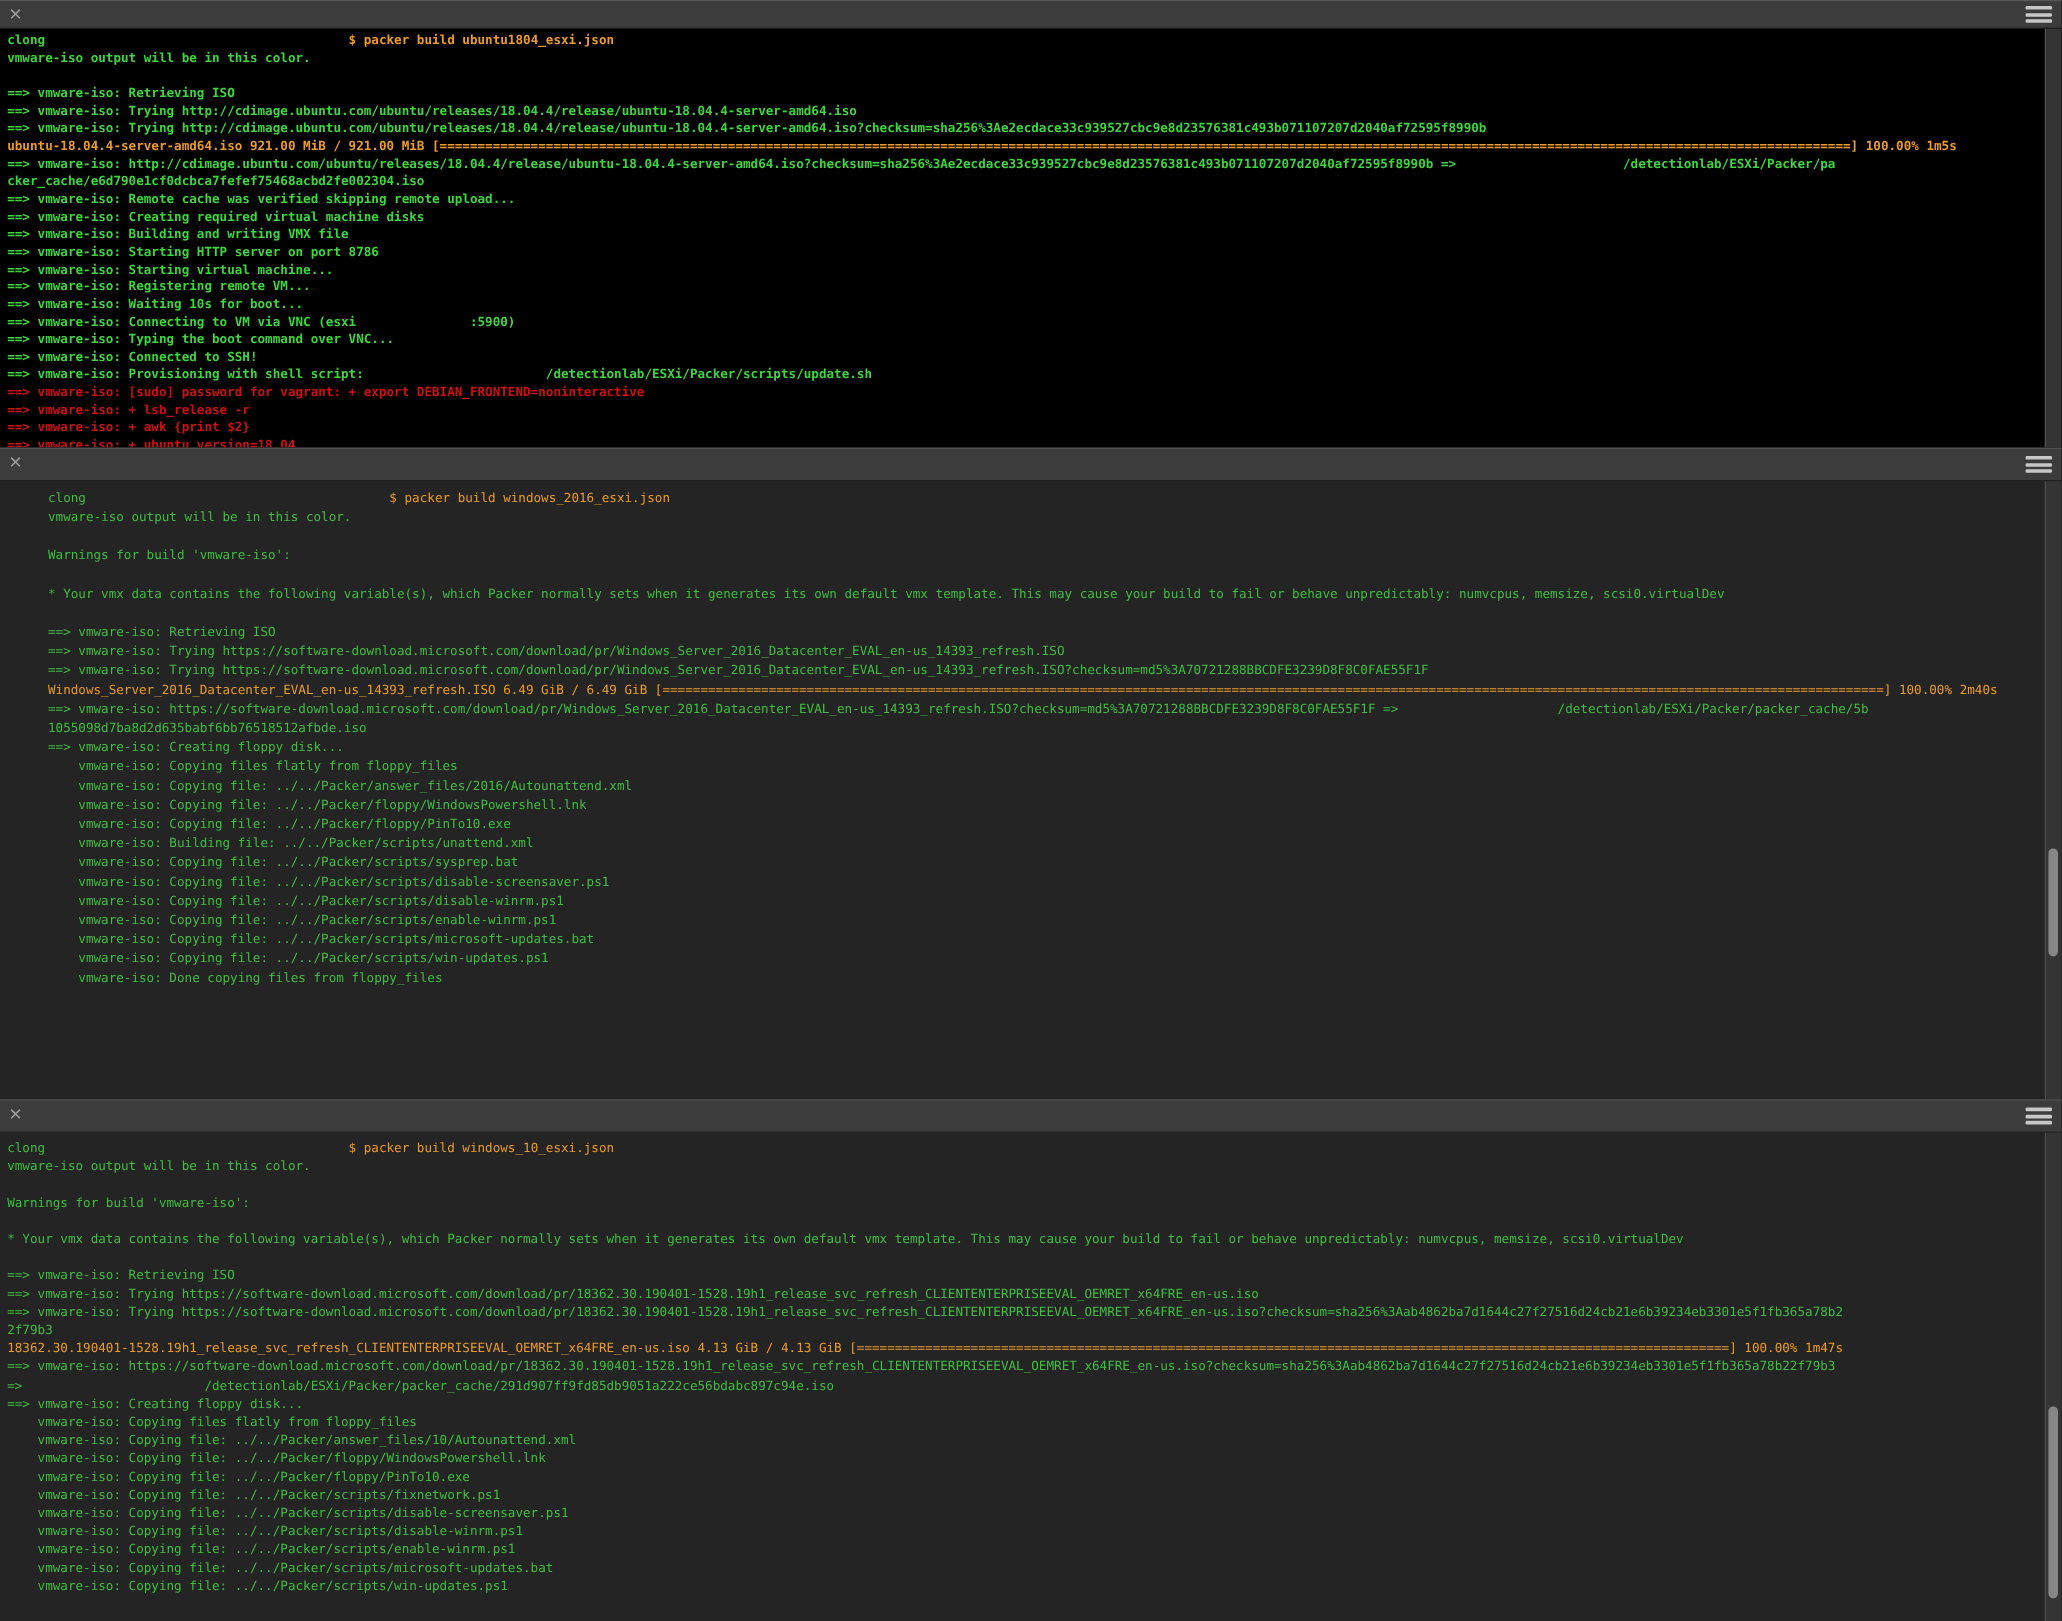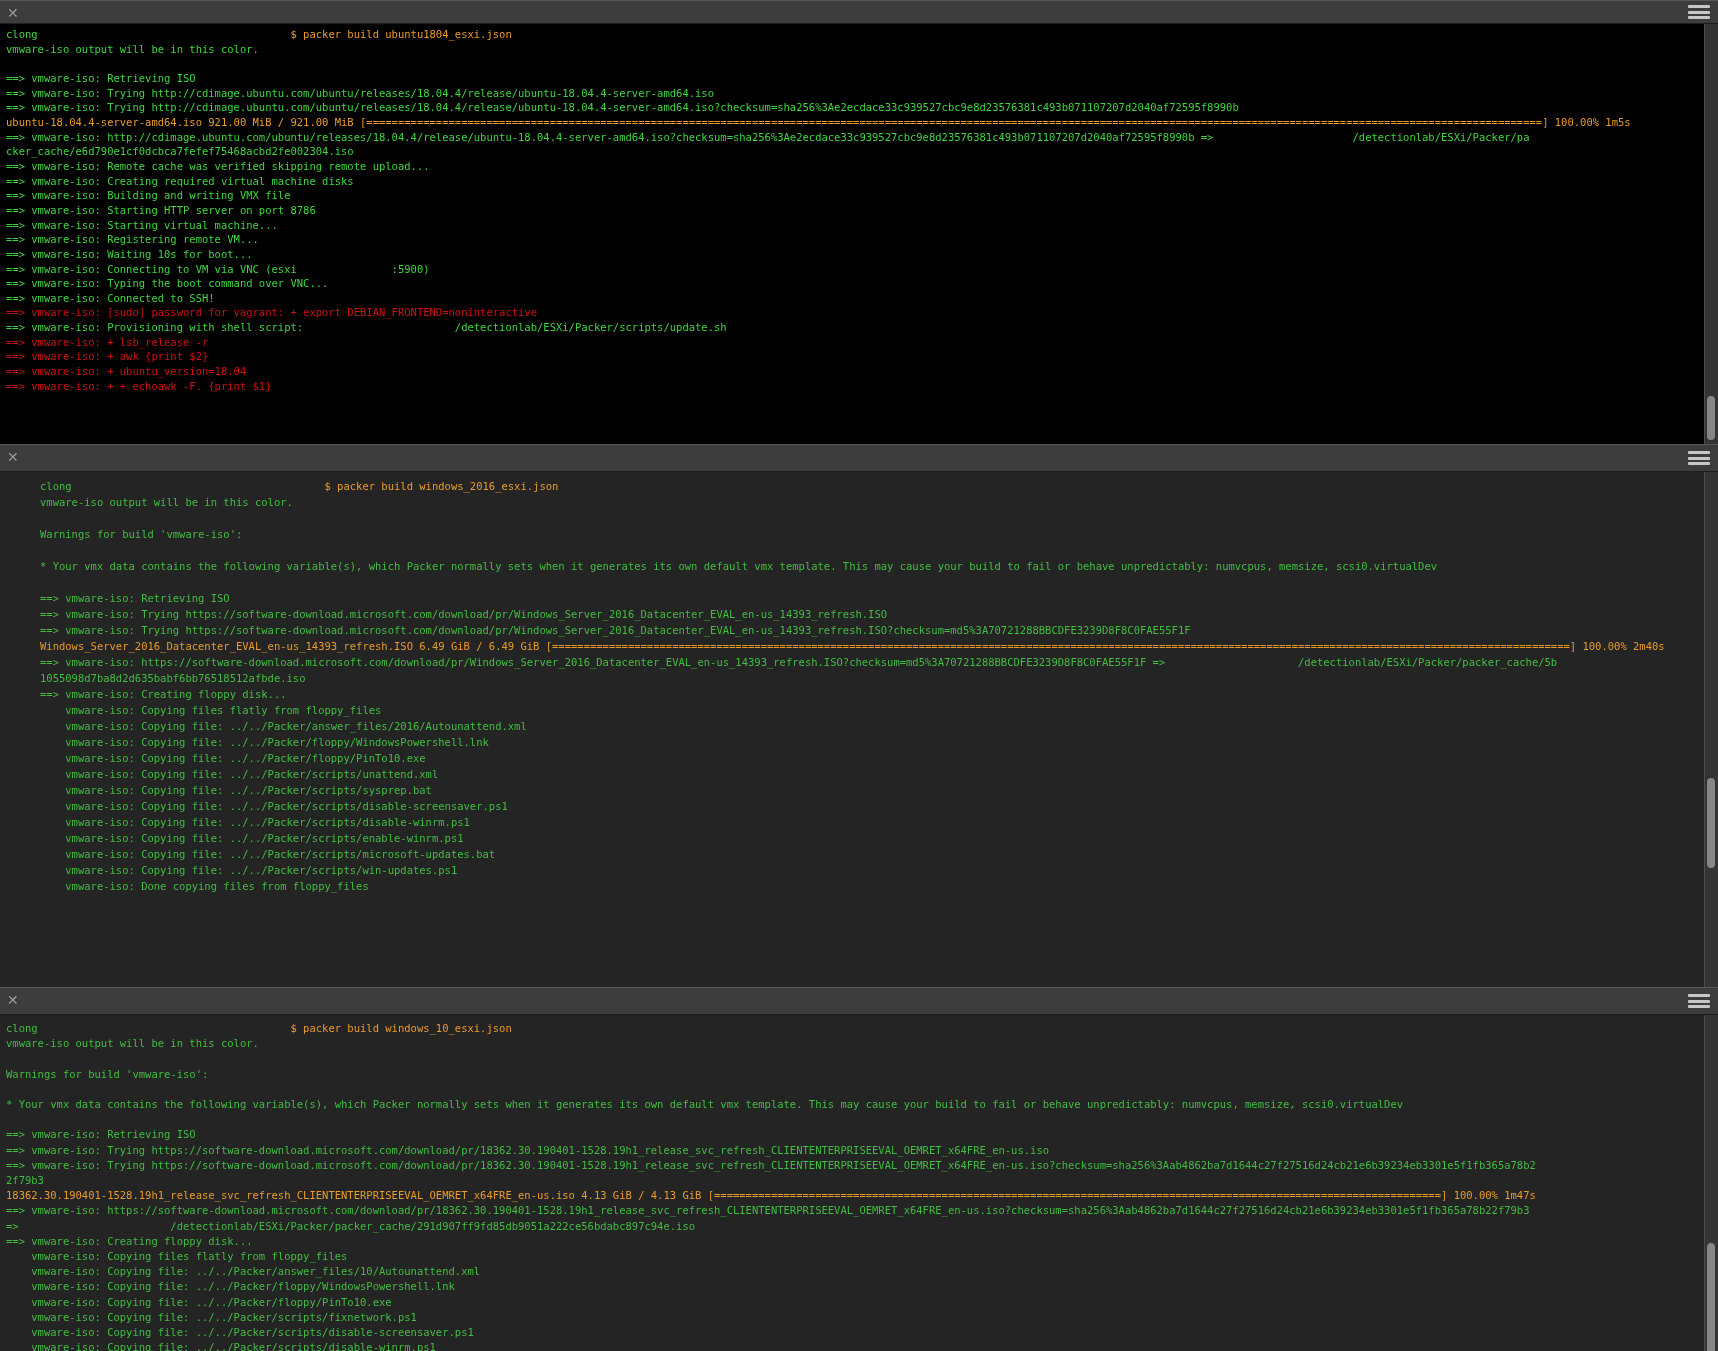--- a/index.html
+++ b/index.html
@@ -4,21 +4,21 @@
 <style>
   html,body{margin:0;padding:0;background:#262626;width:1718px;height:1351px;overflow:hidden;}
   body{font-family:"DejaVu Sans Mono","Liberation Mono",monospace;}
   .pane{position:relative;width:1718px;overflow:hidden;}
   .titlebar{position:relative;height:24px;background:#3c3c3c;border-top:1px solid #575757;border-bottom:1px solid #1e1e1e;box-sizing:border-box;}
   .pane2 .titlebar,.pane3 .titlebar{height:28px;}
   .closebtn{position:absolute;left:7px;top:2px;color:#9a9a9a;font-size:14px;line-height:20px;cursor:pointer;font-family:"DejaVu Sans",sans-serif;}
   .menubtn{position:absolute;right:8px;top:50%;transform:translateY(-50%);width:22px;height:14px;cursor:pointer;display:flex;flex-direction:column;justify-content:space-between;}
   .menubtn div{height:3px;background:#c7c7c7;border-radius:1px;}
   .content{position:relative;width:1718px;overflow:hidden;box-sizing:border-box;padding:3px 0 0 6px;}
-  .pane1 .content{background:#000000;height:420px;}
+  .pane1 .content{background:#000000;height:349px;font-weight:bold;}
   .pane2 .content{background:#242424;height:515px;padding-top:6px;padding-left:40px;}
   .pane3 .content{background:#242424;height:484px;padding-top:6px;}
   .line{white-space:pre;font-size:10.5px;}
   .pane1 .line{line-height:14.65px;}
   .pane2 .line{line-height:16px;}
   .pane3 .line{line-height:15.2px;}
   .pane1 .c-g{color:#3ed63e;}
   .pane2 .c-g,.pane3 .c-g{color:#41bd41;}
   .c-o{color:#eb9b28;}
   .c-r{color:#cf1010;}
@@ -53,22 +53,22 @@
       <div class="line"><span class="c-g">==&gt; vmware-iso: Remote cache was verified skipping remote upload...</span></div>
       <div class="line"><span class="c-g">==&gt; vmware-iso: Creating required virtual machine disks</span></div>
       <div class="line"><span class="c-g">==&gt; vmware-iso: Building and writing VMX file</span></div>
       <div class="line"><span class="c-g">==&gt; vmware-iso: Starting HTTP server on port 8786</span></div>
       <div class="line"><span class="c-g">==&gt; vmware-iso: Starting virtual machine...</span></div>
       <div class="line"><span class="c-g">==&gt; vmware-iso: Registering remote VM...</span></div>
       <div class="line"><span class="c-g">==&gt; vmware-iso: Waiting 10s for boot...</span></div>
       <div class="line"><span class="c-g">==&gt; vmware-iso: Connecting to VM via VNC (esxi               :5900)</span></div>
       <div class="line"><span class="c-g">==&gt; vmware-iso: Typing the boot command over VNC...</span></div>
       <div class="line"><span class="c-g">==&gt; vmware-iso: Connected to SSH!</span></div>
+      <div class="line"><span class="c-g">==&gt; vmware-iso: Provisioning with shell script:                        /detectionlab/ESXi/Packer/scripts/update.sh</span></div>
       <div class="line"><span class="c-r">==&gt; vmware-iso: [sudo] password for vagrant: + export DEBIAN_FRONTEND=noninteractive</span></div>
-      <div class="line"><span class="c-g">==&gt; vmware-iso: Provisioning with shell script:                        /detectionlab/ESXi/Packer/scripts/update.sh</span></div>
       <div class="line"><span class="c-r">==&gt; vmware-iso: + lsb_release -r</span></div>
       <div class="line"><span class="c-r">==&gt; vmware-iso: + awk {print $2}</span></div>
       <div class="line"><span class="c-r">==&gt; vmware-iso: + ubuntu_version=18.04</span></div>
       <div class="line"><span class="c-r">==&gt; vmware-iso: + + echoawk -F. {print $1}</span></div>
     </div>
   <div class="scrollbar" style="top:24px;">
     <div class="thumb"></div>
   </div>
 </div>
 
@@ -93,21 +93,21 @@
       <div class="line"><span class="c-g">==&gt; vmware-iso: Trying https://software-download.microsoft.com/download/pr/Windows_Server_2016_Datacenter_EVAL_en-us_14393_refresh.ISO</span></div>
       <div class="line"><span class="c-g">==&gt; vmware-iso: Trying https://software-download.microsoft.com/download/pr/Windows_Server_2016_Datacenter_EVAL_en-us_14393_refresh.ISO?checksum=md5%3A70721288BBCDFE3239D8F8C0FAE55F1F</span></div>
       <div class="line"><span class="c-o">Windows_Server_2016_Datacenter_EVAL_en-us_14393_refresh.ISO 6.49 GiB / 6.49 GiB [=================================================================================================================================================================] 100.00% 2m40s</span></div>
       <div class="line"><span class="c-g">==&gt; vmware-iso: https://software-download.microsoft.com/download/pr/Windows_Server_2016_Datacenter_EVAL_en-us_14393_refresh.ISO?checksum=md5%3A70721288BBCDFE3239D8F8C0FAE55F1F =&gt;                     /detectionlab/ESXi/Packer/packer_cache/5b</span></div>
       <div class="line"><span class="c-g">1055098d7ba8d2d635babf6bb76518512afbde.iso</span></div>
       <div class="line"><span class="c-g">==&gt; vmware-iso: Creating floppy disk...</span></div>
       <div class="line"><span class="c-g">    vmware-iso: Copying files flatly from floppy_files</span></div>
       <div class="line"><span class="c-g">    vmware-iso: Copying file: ../../Packer/answer_files/2016/Autounattend.xml</span></div>
       <div class="line"><span class="c-g">    vmware-iso: Copying file: ../../Packer/floppy/WindowsPowershell.lnk</span></div>
       <div class="line"><span class="c-g">    vmware-iso: Copying file: ../../Packer/floppy/PinTo10.exe</span></div>
-      <div class="line"><span class="c-g">    vmware-iso: Copying file: ../../Packer/scripts/unattend.xml</span></div>
+      <div class="line"><span class="c-g">    vmware-iso: Building file: ../../Packer/scripts/unattend.xml</span></div>
       <div class="line"><span class="c-g">    vmware-iso: Copying file: ../../Packer/scripts/sysprep.bat</span></div>
       <div class="line"><span class="c-g">    vmware-iso: Copying file: ../../Packer/scripts/disable-screensaver.ps1</span></div>
       <div class="line"><span class="c-g">    vmware-iso: Copying file: ../../Packer/scripts/disable-winrm.ps1</span></div>
       <div class="line"><span class="c-g">    vmware-iso: Copying file: ../../Packer/scripts/enable-winrm.ps1</span></div>
       <div class="line"><span class="c-g">    vmware-iso: Copying file: ../../Packer/scripts/microsoft-updates.bat</span></div>
       <div class="line"><span class="c-g">    vmware-iso: Copying file: ../../Packer/scripts/win-updates.ps1</span></div>
       <div class="line"><span class="c-g">    vmware-iso: Done copying files from floppy_files</span></div>
     </div>
   <div class="scrollbar" style="top:28px;">
     <div class="thumb"></div>

